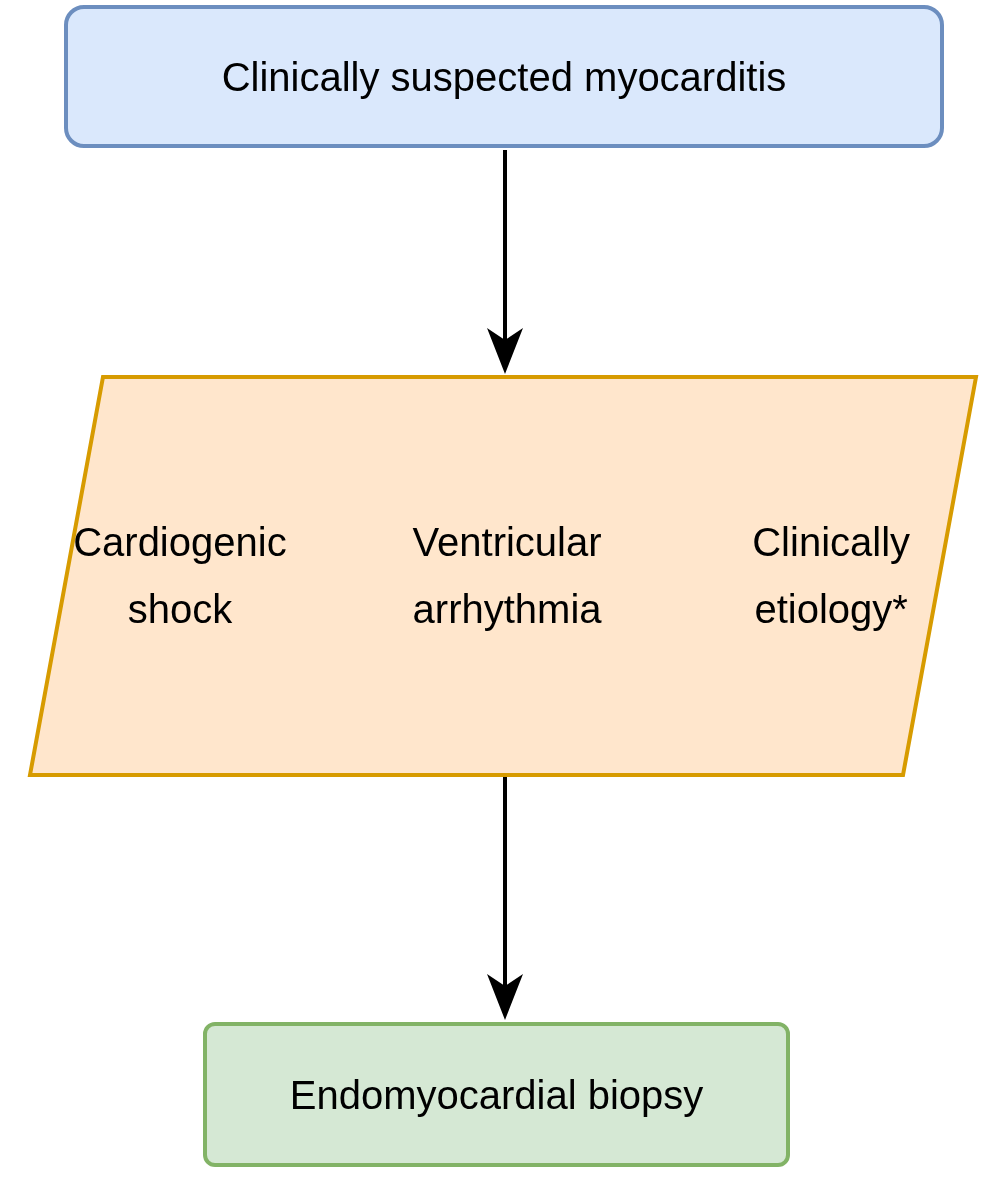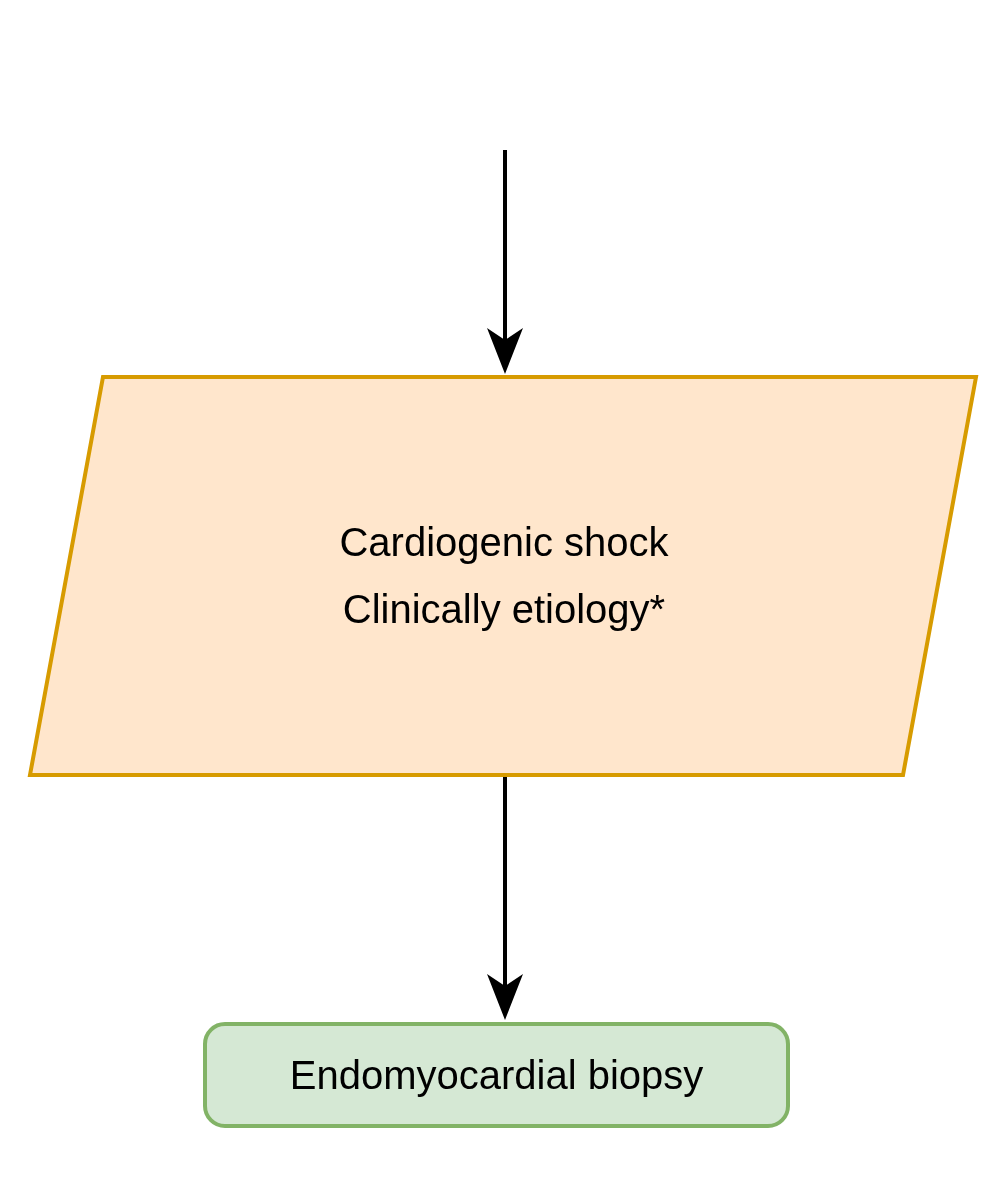--- a/index.html
+++ b/index.html
@@ -53,33 +53,32 @@
     width: 880px;
     height: 143px;
     background: var(--suspected_fill, #dae8fc);
     border: 4px solid var(--suspected_stroke, #6c8ebf);
     border-radius: 20px;
   }
   .node-end {
     left: 203px;
     top: 1022px;
     width: 587px;
-    height: 106px;
+    height: 145px;
     background: var(--biopsy_fill, #d5e8d4);
     border: 4px solid var(--biopsy_stroke, #82b366);
-    border-radius: 22px;
+    border-radius: 12px;
   }
   .criteria-text {
     position: absolute;
     left: 30px;
     top: 377px;
     width: 948px;
     height: 398px;
     display: flex;
-    flex-direction: column;
     align-items: center;
     justify-content: center;
     text-align: center;
     font-size: 40px;
     line-height: 67px;
   }
 </style>
 </head>
 <body>
 
@@ -93,23 +92,27 @@
       <line class="arrow-line" x1="505" y1="150" x2="505" y2="341"></line>
       <polygon class="arrow-head" points="505,374 487,328 505,340 523,328"></polygon>
     </g>
 
     <g>
       <line class="arrow-line" x1="505" y1="777" x2="505" y2="987"></line>
       <polygon class="arrow-head" points="505,1020 487,974 505,986 523,974"></polygon>
     </g>
   </svg>
 
+  <div class="node node-start">
+    <span>Clinically suspected myocarditis</span>
+  </div>
 
   <div class="criteria-text">
     <div>Cardiogenic shock</div>
+    <div>Ventricular arrhythmia</div>
     <div>Clinically etiology*</div>
   </div>
 
   <div class="node node-end">
     <span>Endomyocardial biopsy</span>
   </div>
 
 </div>
 
 </body></html>

